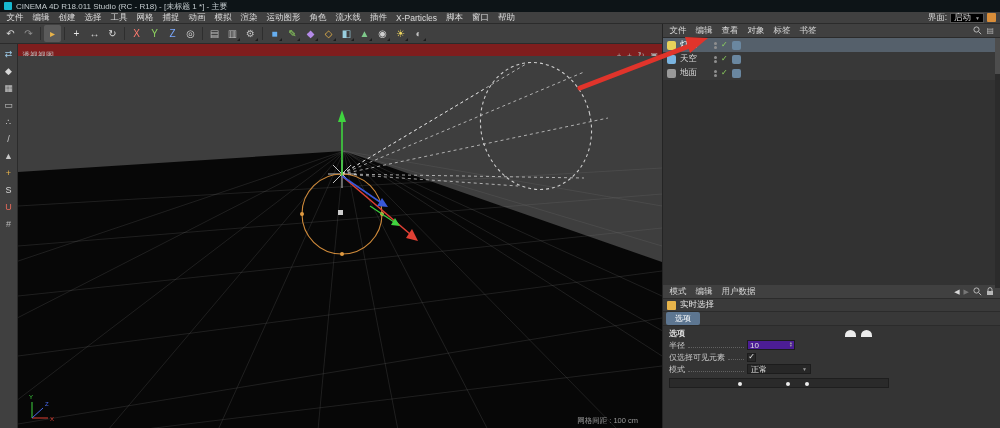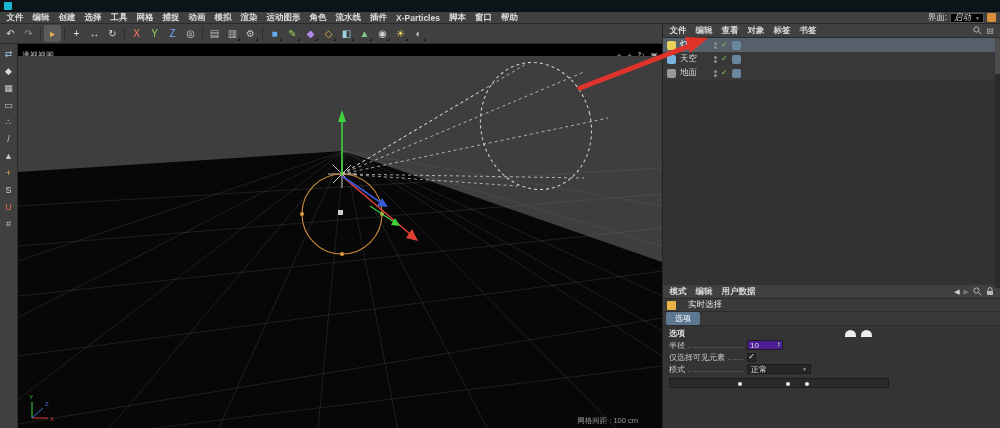--- a/index.html
+++ b/index.html
@@ -1,88 +1,89 @@
 <!DOCTYPE html>
 <html><head>
 <meta charset="utf-8">
 <style>
   *{box-sizing:border-box;margin:0;padding:0;}
   body{width:1000px;height:428px;background:#3c3c3c;font-family:"Liberation Sans","DejaVu Sans",sans-serif;position:relative;overflow:hidden;color:#ccc;}
   
   .titlebar{height:12px;background:#0d1417;display:flex;align-items:center;gap:4px;padding:0 4px;font-size:8px;color:#c3cacd;white-space:nowrap;}
   .app-icon{width:8px;height:8px;background:#17b8cf;border-radius:1px;flex:none;}
   .menubar{height:12px;background:#404040;border-bottom:1px solid #2b2b2b;display:flex;align-items:center;font-size:8.5px;color:#dcdcdc;padding:0 2px;white-space:nowrap;}
-  .mi{padding:0 4.5px;cursor:default;font-weight:bold;}
+  .mi{padding:0 4.5px;cursor:default;}
   .mb-right{margin-left:auto;display:flex;align-items:center;gap:3px;padding-right:2px;}
-  .iface-select{background:#000000;border:1px solid #555;padding:0 3px;display:flex;gap:4px;align-items:center;height:10px;font-style:italic;}
+  .iface-select{background:#000000;border:1px solid #555;padding:0 3px;display:flex;gap:4px;align-items:center;height:10px;}
   .caret{font-size:5px;color:#999;}
   .layout-chip{width:9px;height:9px;background:#d98e3a;border-radius:1px;}
   
   .main{position:absolute;top:24px;left:0;width:1000px;bottom:0;display:flex;}
   .left-col{width:662px;display:flex;flex-direction:column;}
   .toolbar{height:20px;background:#404040;border-bottom:1px solid #2b2b2b;display:flex;align-items:center;padding:0 2px;gap:1px;}
   .tb-icon{width:17px;height:17px;border-radius:2px;display:flex;align-items:center;justify-content:center;position:relative;font-size:10px;}
   .tb-icon.active{background:#5a5a5a;}
   .tb-icon.sep{width:1px;height:13px;background:#2e2e2e;margin:0 2px;border-radius:0;}
   .tb-icon.dd::after{content:"";position:absolute;right:1px;bottom:1px;border-left:3px solid transparent;border-bottom:3px solid #1d1d1d;}
   .workrow{flex:1;display:flex;min-height:0;}
   .left-strip{width:18px;background:#404040;border-right:1px solid #2b2b2b;display:flex;flex-direction:column;align-items:center;padding-top:3px;gap:4px;}
   .ls-icon{width:13px;height:13px;display:flex;align-items:center;justify-content:center;font-size:9px;}
   .viewport{flex:1;position:relative;background:#3e3e3e;min-width:0;}
-  .vp-header{height:23px;background:#000000;border-bottom:1px solid #262626;display:flex;align-items:center;justify-content:space-between;padding:0 4px;font-size:8px;color:#b8b8b8;}
+  .vp-header{height:23px;background:#7f1d1d;border-bottom:1px solid #262626;display:flex;align-items:center;justify-content:space-between;padding:0 4px;font-size:8px;color:#b8b8b8;}
   .vp-nav{display:flex;gap:6px;}
   .vp-nav .ni{font-size:8px;color:#a8a8a8;}
   .vp-scene{position:absolute;top:12px;left:0;right:0;bottom:0;}
   .vp-scene svg{display:block;}
   
   .right-panel{width:338px;background:#353535;border-left:1px solid #242424;display:flex;flex-direction:column;font-size:8.5px;position:relative;}
   .pmenubar{height:14px;background:#404040;border-bottom:1px solid #2b2b2b;display:flex;align-items:center;padding:0 2px;color:#d8d8d8;flex:none;}
   .panel-right-icons{margin-left:auto;display:flex;align-items:center;gap:4px;padding-right:4px;color:#b5b5b5;}
   .om-rows{background:#383838;flex:none;}
   .om-row{height:14px;display:flex;align-items:center;gap:4px;padding:0 4px;color:#d8d8d8;}
   .om-row.selected{background:#55606b;color:#fff;}
   .obj-icon{width:9px;height:9px;border-radius:2px;flex:none;background:#888;}
   .obj-label{width:30px;overflow:hidden;white-space:nowrap;}
   .vis-dots{display:flex;flex-direction:column;gap:1px;}
   .vis-dots i{width:3px;height:3px;border-radius:50%;background:#8f8f8f;display:block;}
   .enable-check{color:#8fd45f;font-size:8px;line-height:1;}
   .tag-chip{width:9px;height:9px;border-radius:2px;background:#6a87a0;flex:none;}
   .om-empty{flex:1;background:#323232;}
   .om-scroll{position:absolute;right:0;top:14px;height:250px;width:5px;background:#2b2b2b;}
   .om-scroll .thumb{width:100%;height:36px;background:#4d4d4d;}
-  .am-toolrow{height:13px;background:#3a3a3a;border-bottom:1px solid #2b2b2b;display:flex;align-items:center;gap:12px;padding:0 4px;color:#e2e2e2;flex:none;}
+  .am-toolrow{height:13px;background:#3a3a3a;border-bottom:1px solid #2b2b2b;display:flex;align-items:center;gap:4px;padding:0 4px;color:#e2e2e2;flex:none;}
   .tool-icon{width:9px;height:9px;background:#e8b44a;border-radius:1px;flex:none;}
   .am-tabs{height:14px;background:#383838;border-bottom:1px solid #2b2b2b;display:flex;align-items:center;gap:2px;padding:0 3px;flex:none;}
   .am-tab{padding:1px 9px;background:#474c52;border-radius:2px;font-size:8px;color:#c8c8c8;}
   .am-tab.active{background:#5d7691;color:#fff;}
   .am-body{height:102px;background:#343434;padding:2px 6px;position:relative;font-size:8px;color:#c8c8c8;overflow:hidden;flex:none;}
   .group-label{font-weight:bold;color:#dedede;height:11px;display:flex;align-items:center;}
   .param-row{height:12px;display:flex;align-items:center;}
   .p-label{flex:0 0 78px;display:flex;align-items:flex-end;white-space:nowrap;overflow:hidden;}
   .p-label::after{content:"";flex:1;border-bottom:1px dotted #616161;margin:0 3px 3px;}
-  .num-box{display:none;width:36px;height:10px;background:#4c1d95;border:1px solid #1c1c1c;justify-content:space-between;padding:0 2px;color:#e0e0e0;}
+  .num-box{display:none;width:48px;height:10px;background:#4c1d95;border:1px solid #1c1c1c;justify-content:space-between;padding:0 2px;color:#e0e0e0;}
   .t-num .num-box{display:flex;}
   .spin{display:flex;flex-direction:column;line-height:3px;font-size:4.5px;color:#9a9a9a;}
   .chk{display:none;width:9px;height:9px;background:#272727;border:1px solid #1c1c1c;align-items:center;justify-content:center;}
   .t-chk .chk{display:flex;}
   .chk .mark{display:none;color:#ececec;font-size:8px;line-height:1;}
   .checked .chk .mark{display:block;}
   .dd-box{display:none;width:64px;height:10px;background:#272727;border:1px solid #1c1c1c;align-items:center;justify-content:space-between;padding:0 3px;color:#e0e0e0;}
   .t-dd .dd-box{display:flex;}
   .domes{position:absolute;left:182px;top:4px;display:flex;gap:5px;}
   .dome{width:11px;height:7px;background:#ececec;border-radius:11px 11px 0 0;}
   .spline-strip{margin-top:3px;height:10px;background:#2a2a2a;border:1px solid #1e1e1e;position:relative;width:220px;}
   .cp{position:absolute;top:3px;width:4px;height:4px;border-radius:50%;background:#ececec;transform:translateX(-50%);}
   .red-arrow{position:absolute;left:566px;top:32px;width:150px;height:64px;z-index:40;pointer-events:none;}
 </style>
 </head>
 <body>
 
 <div class="titlebar">
   <span class="app-icon"></span>
+  <span>CINEMA 4D R18.011 Studio (RC - R18) - [未标题 1 *] - 主要</span>
 </div>
 
 <div class="menubar">
   <span style="display:flex;align-items:center;">
 
   <span class="mi">文件</span>
       <span class="mi">编辑</span>
       <span class="mi">创建</span>
       <span class="mi">选择</span>
       <span class="mi">工具</span>

